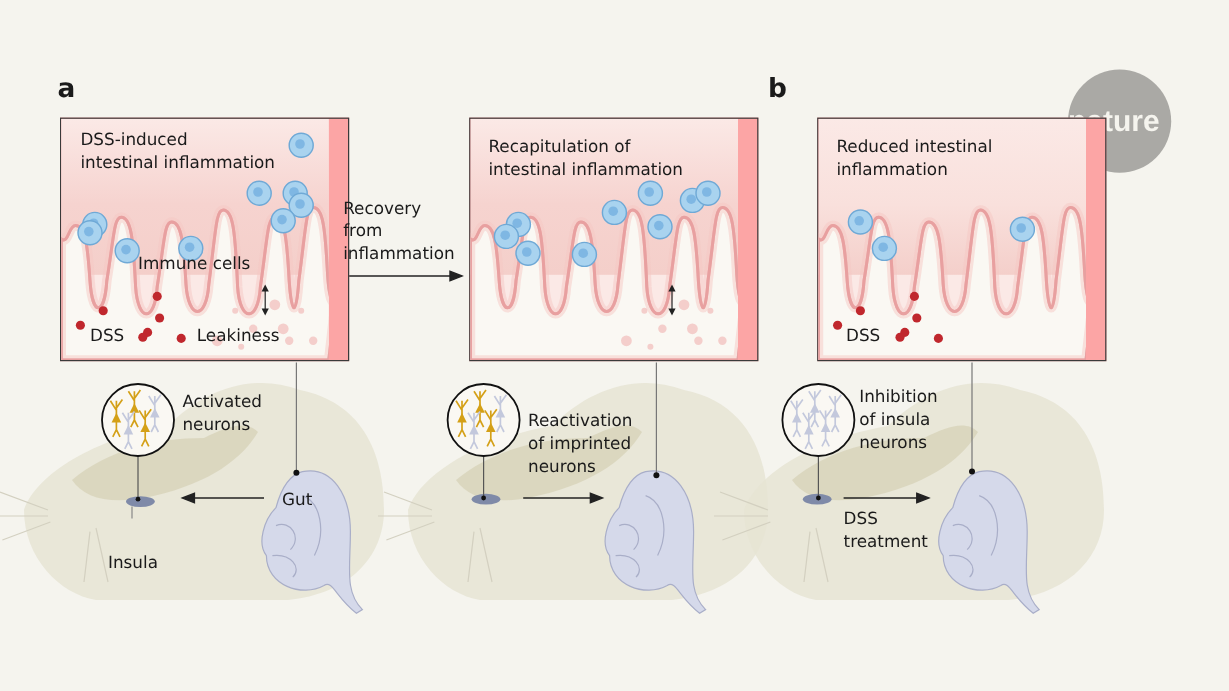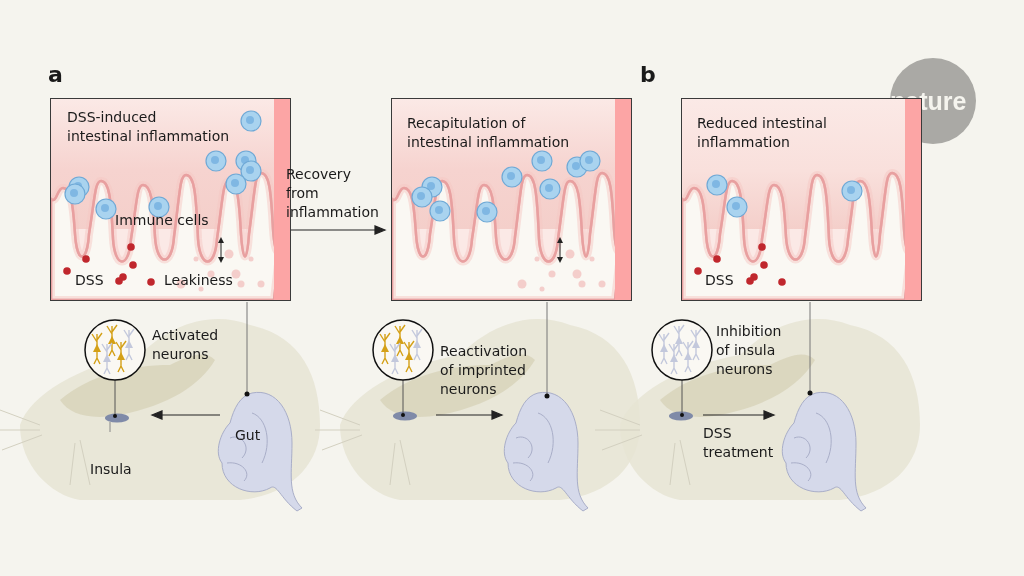--- a/index.html
+++ b/index.html
@@ -294,21 +294,21 @@
       <circle cx="82" cy="166" r="3.8" fill="#c0272d"></circle>
     </svg>
   <div class="label" style="left:15px;top:15px;">Reduced intestinal
 inflammation</div>
   <div class="label" style="left:23px;top:172px;">DSS</div>
 </div>
 
 <div class="label" style="left:152px;top:326px;">Activated
 neurons</div>
 <div class="label" style="left:90px;top:432px;margin-top:28px;">Insula</div>
-<div class="label" style="left:235px;top:426px;">Gut</div>
+<div class="label" style="left:235px;top:408px;">Gut</div>
 <div class="label" style="left:440px;top:326px;margin-top:16px;">Reactivation
 of imprinted
 neurons</div>
 <div class="label" style="left:716px;top:322px;">Inhibition
 of insula
 neurons</div>
 <div class="label" style="left:703px;top:424px;">DSS
 treatment</div>
 
 </body></html>

